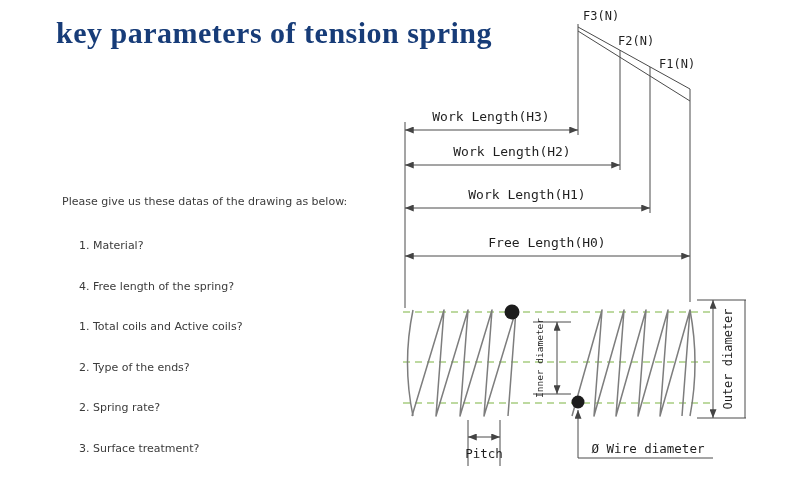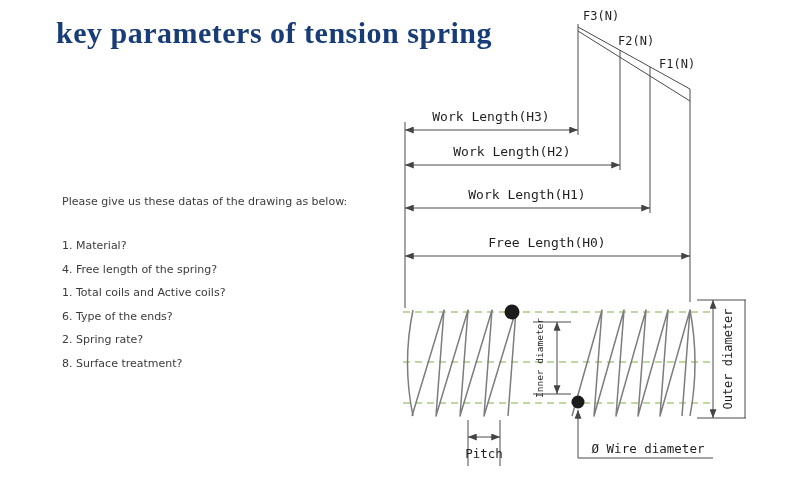--- a/index.html
+++ b/index.html
@@ -10,21 +10,21 @@
   .title {
     position:absolute; left:56px; top:16px; margin:0;
     font-family:"Liberation Serif", serif; font-weight:700;
     font-size:30px; letter-spacing:0.5px; color:#173c78;
   }
   .notes {
     position:absolute; left:62px; top:192px; width:352px;
     font-size:11px; color:#3b3b3b;
   }
   .notes .intro { margin:0 0 22px 0; line-height:20px; }
-  .notes .item  { margin:0; line-height:23.5px; }
+  .notes .item  { margin:17px; line-height:23.5px; }
   svg.diagram { position:absolute; left:0; top:0; }
   .dl { stroke:#4a4a4a; stroke-width:1; fill:none; }
   .spring { stroke:#7d7d7d; stroke-width:1.5; fill:none; stroke-linejoin:round; }
   .cl { stroke:#7cb342; stroke-width:1.2; stroke-dasharray:7 5; }
   .dot { fill:#1c1c1c; stroke:none; }
   .dim-text { font-family:"DejaVu Sans Mono", monospace; font-size:13px; fill:#1f1f1f; }
   .force-text { font-family:"DejaVu Sans Mono", monospace; font-size:12px; fill:#1f1f1f; }
   .rot-small { font-family:"DejaVu Sans Mono", monospace; font-size:9.5px; fill:#1f1f1f; }
   .rot-mid { font-family:"DejaVu Sans Mono", monospace; font-size:12px; fill:#1f1f1f; }
   .bottom-text { font-family:"DejaVu Sans Mono", monospace; font-size:12.5px; fill:#1f1f1f; }
@@ -34,23 +34,23 @@
 
 <div class="stage">
 
   <h1 class="title">key parameters of tension spring</h1>
 
   <div class="notes">
     <p class="intro">Please give us these datas of the drawing as below:</p>
     <p class="item">1. Material?</p>
     <p class="item">4. Free length of the spring?</p>
     <p class="item">1. Total coils and Active coils?</p>
-    <p class="item">6. Type of the ends?</p>
+    <p class="item">2. Type of the ends?</p>
     <p class="item">2. Spring rate?</p>
-    <p class="item">8. Surface treatment?</p>
+    <p class="item">3. Surface treatment?</p>
   </div>
 
   <svg class="diagram" width="800" height="484" viewBox="0 0 800 484">
     <defs>
       <marker id="arrow" viewBox="0 0 10 8" refX="10" refY="4" markerWidth="9" markerHeight="7" orient="auto-start-reverse">
         <path d="M0,0 L10,4 L0,8 z" fill="#444"></path>
       </marker>
     </defs>
 
     <g>

